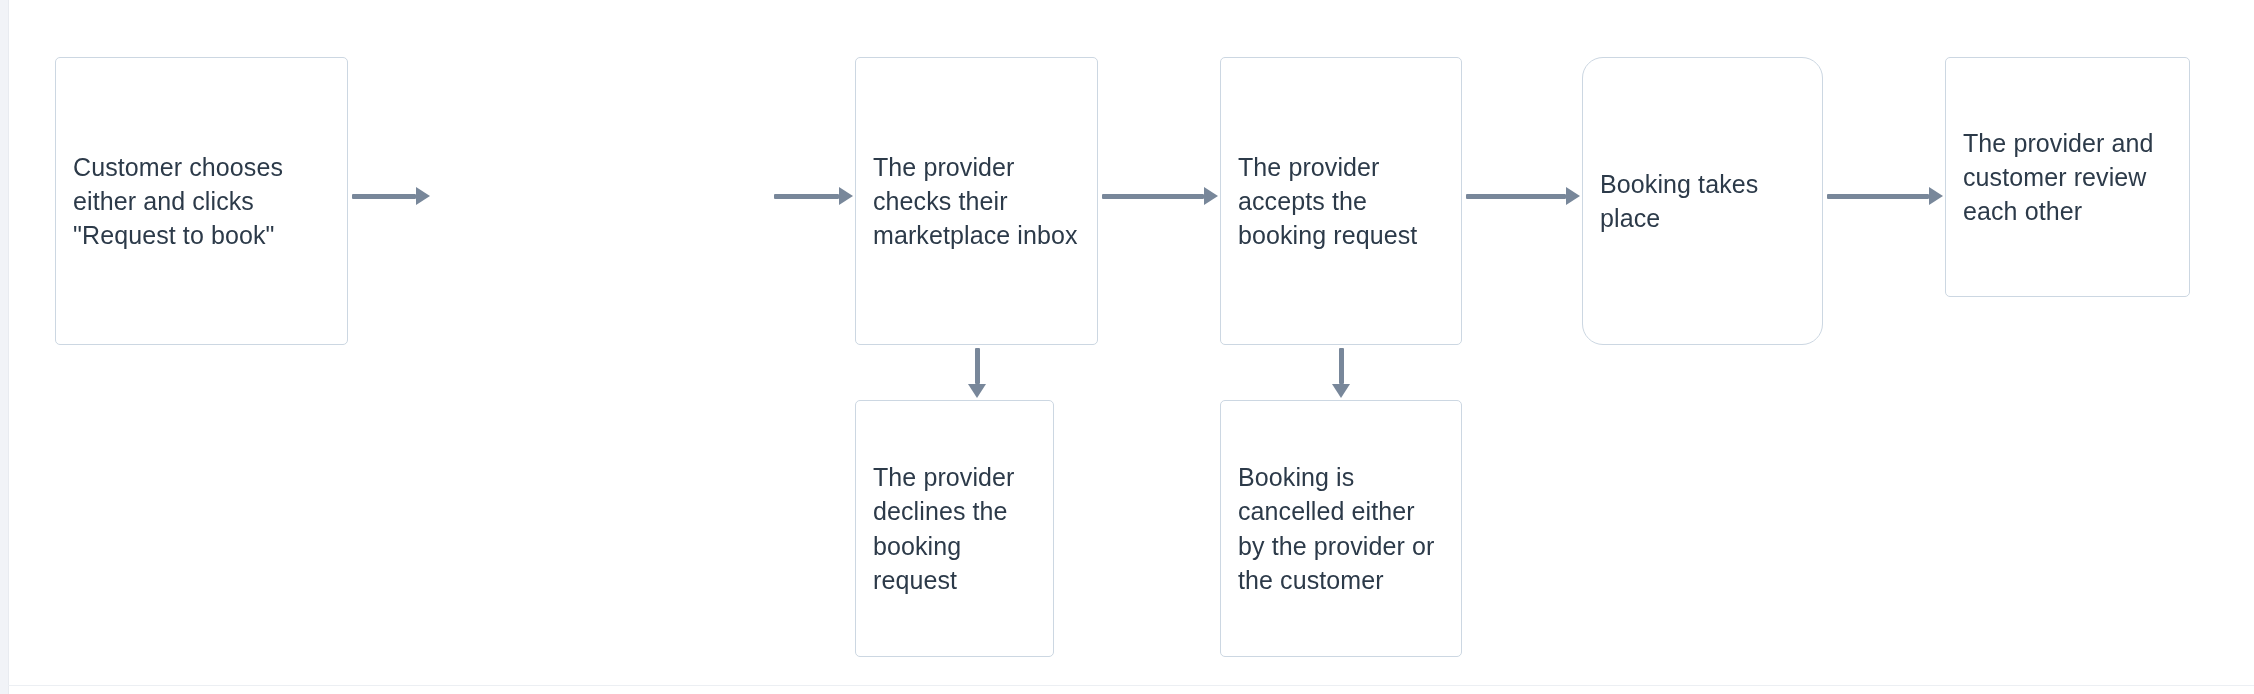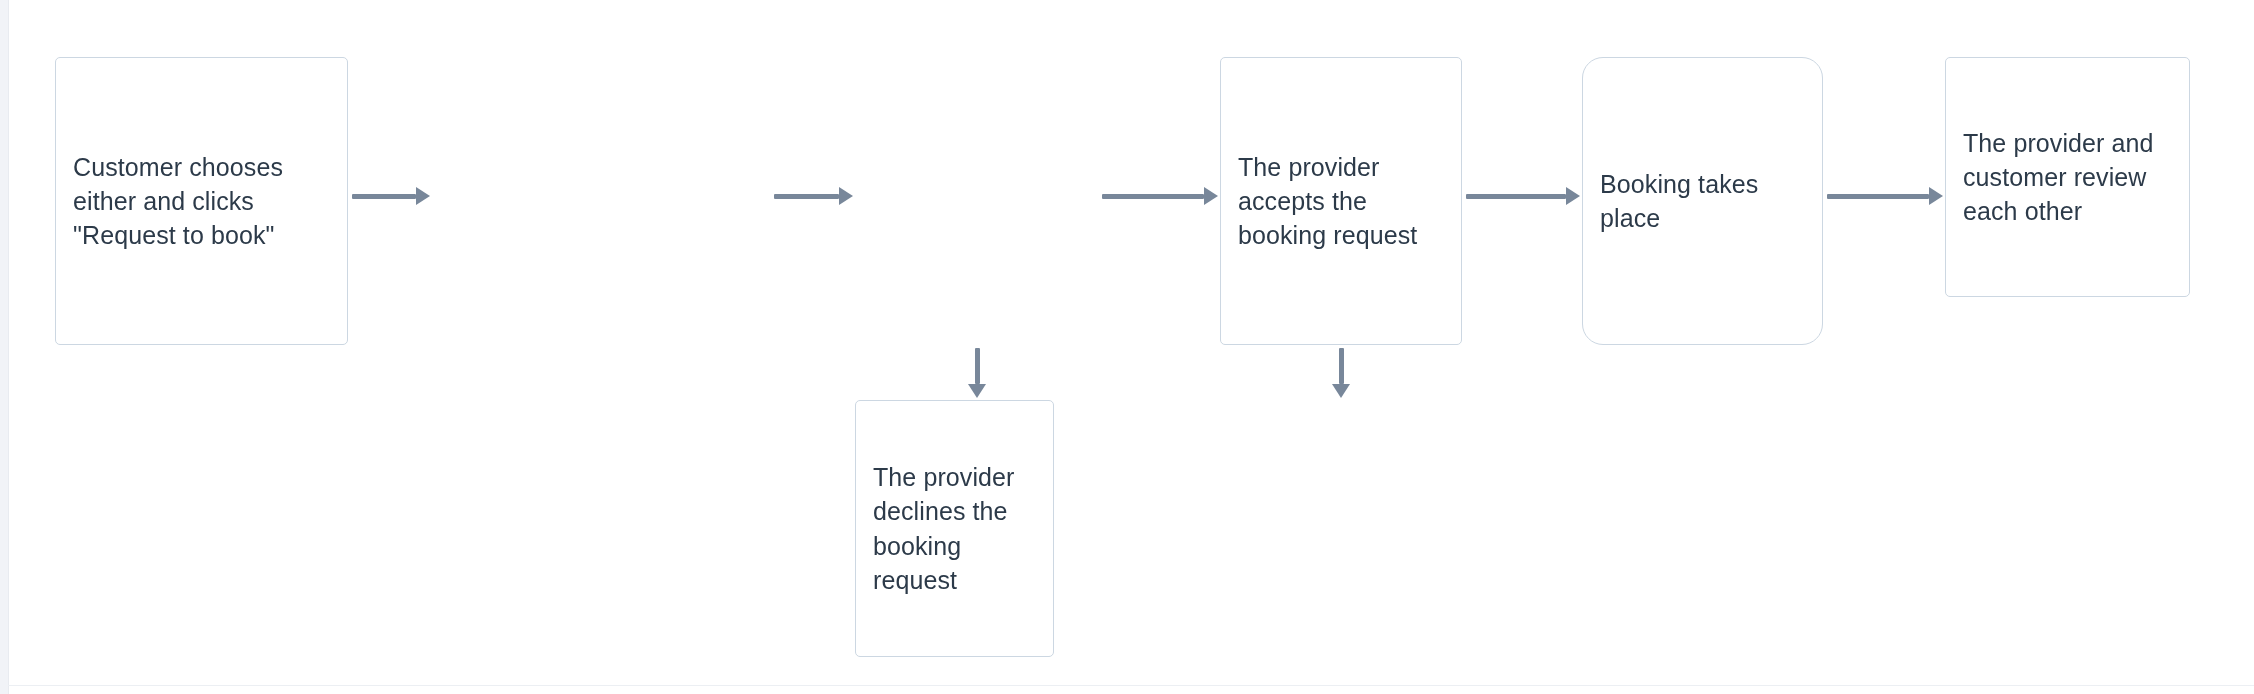--- a/index.html
+++ b/index.html
@@ -107,37 +107,43 @@
 
   <div class="gutter-left"></div>
   <div class="gutter-left-edge"></div>
   <div class="rule-bottom"></div>
 
   <div class="node" style="left: 55px; top: 57px; width: 293px; height: 288px;">
     <span class="node-label">Customer chooses either and clicks "Request to book"</span>
   </div>
 
 
+  <div class="node" style="left: 855px; top: 57px; width: 243px; height: 288px;">
+    <span class="node-label">The provider checks their marketplace inbox</span>
+  </div>
 
   <div class="node" style="left: 1220px; top: 57px; width: 242px; height: 288px; align-items: center;">
     <span class="node-label">The provider accepts the booking request</span>
   </div>
 
   <div class="node" style="left: 1582px; top: 57px; width: 241px; height: 288px; border-radius: 21px;">
     <span class="node-label">Booking takes place</span>
   </div>
 
   <div class="node" style="left: 1945px; top: 57px; width: 245px; height: 240px;">
     <span class="node-label">The provider and customer review each other</span>
   </div>
 
   <div class="node" style="left: 855px; top: 400px; width: 199px; height: 257px;">
     <span class="node-label">The provider declines the booking request</span>
   </div>
 
+  <div class="node" style="left: 1220px; top: 400px; width: 242px; height: 257px;">
+    <span class="node-label">Booking is cancelled either by the provider or the customer</span>
+  </div>
 
   <div class="arrow-h" style="left: 352px; top: 185px; width: 78px;">
     <div class="shaft"></div>
     <div class="head"></div>
   </div>
   <div class="arrow-h" style="left: 774px; top: 185px; width: 79px;">
     <div class="shaft"></div>
     <div class="head"></div>
   </div>
   <div class="arrow-h" style="left: 1102px; top: 185px; width: 116px;">

